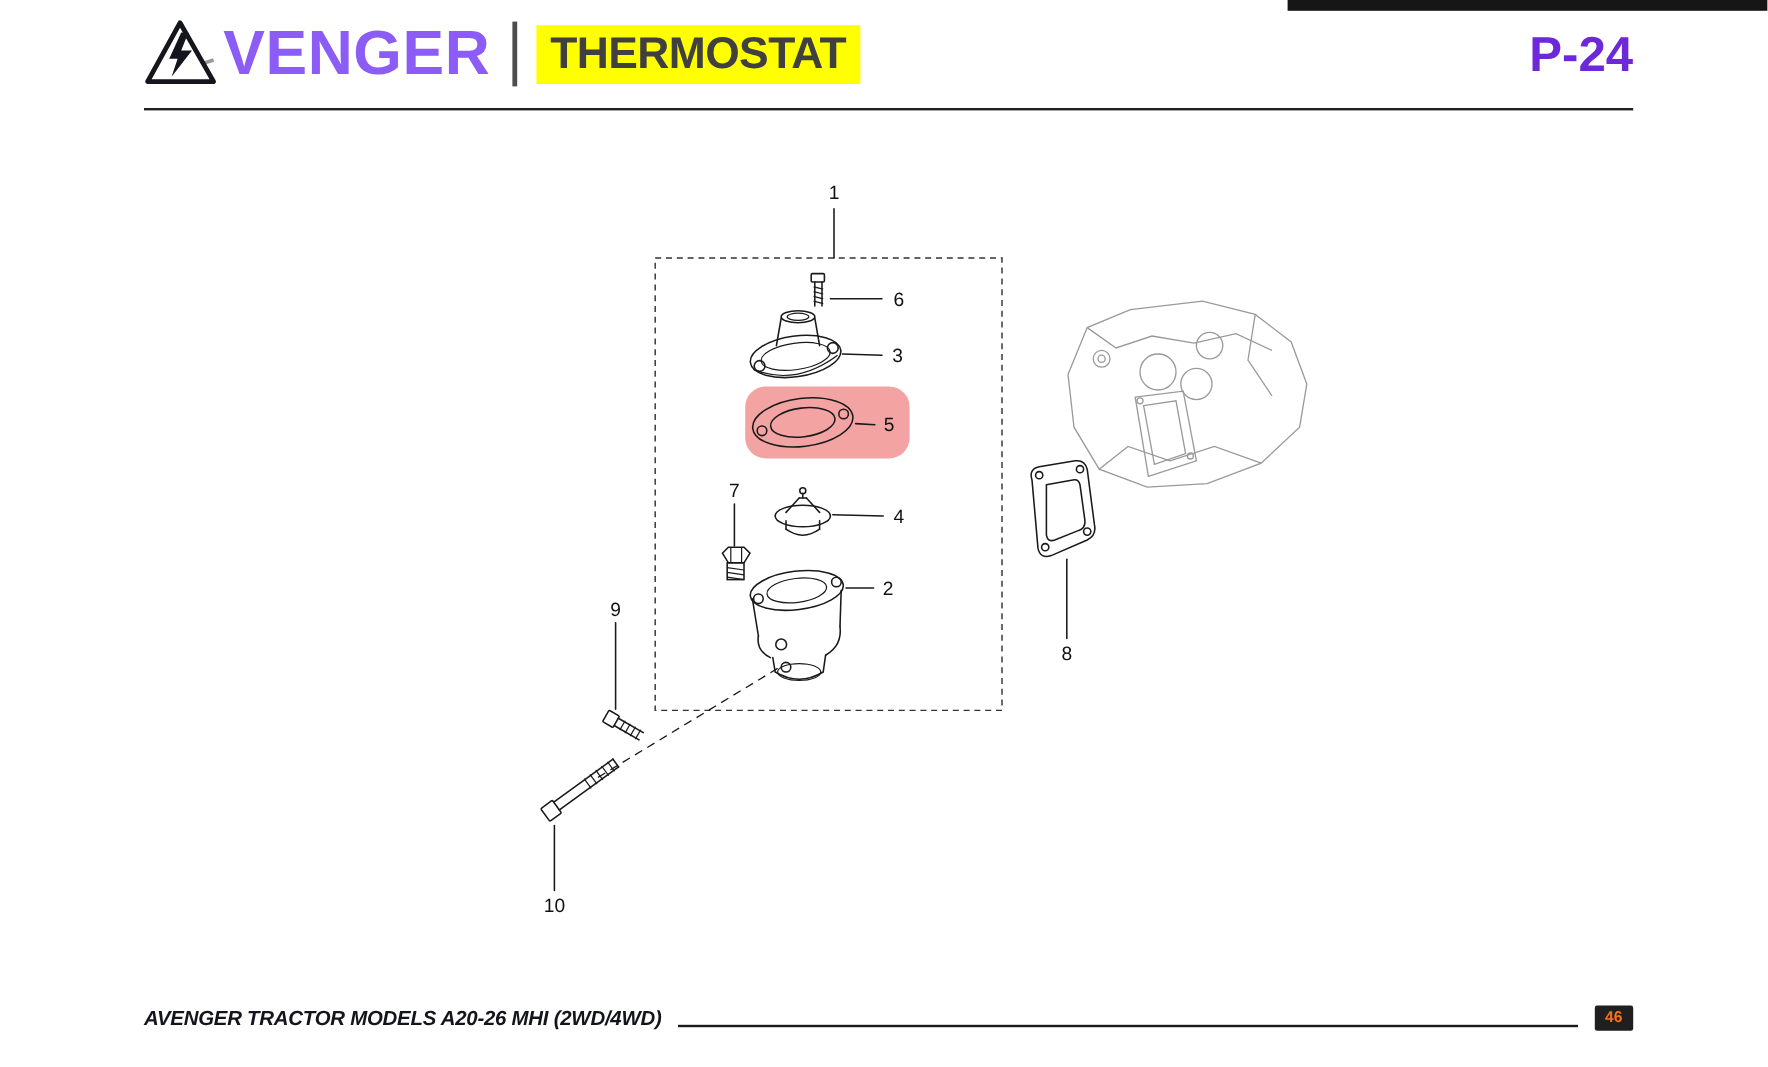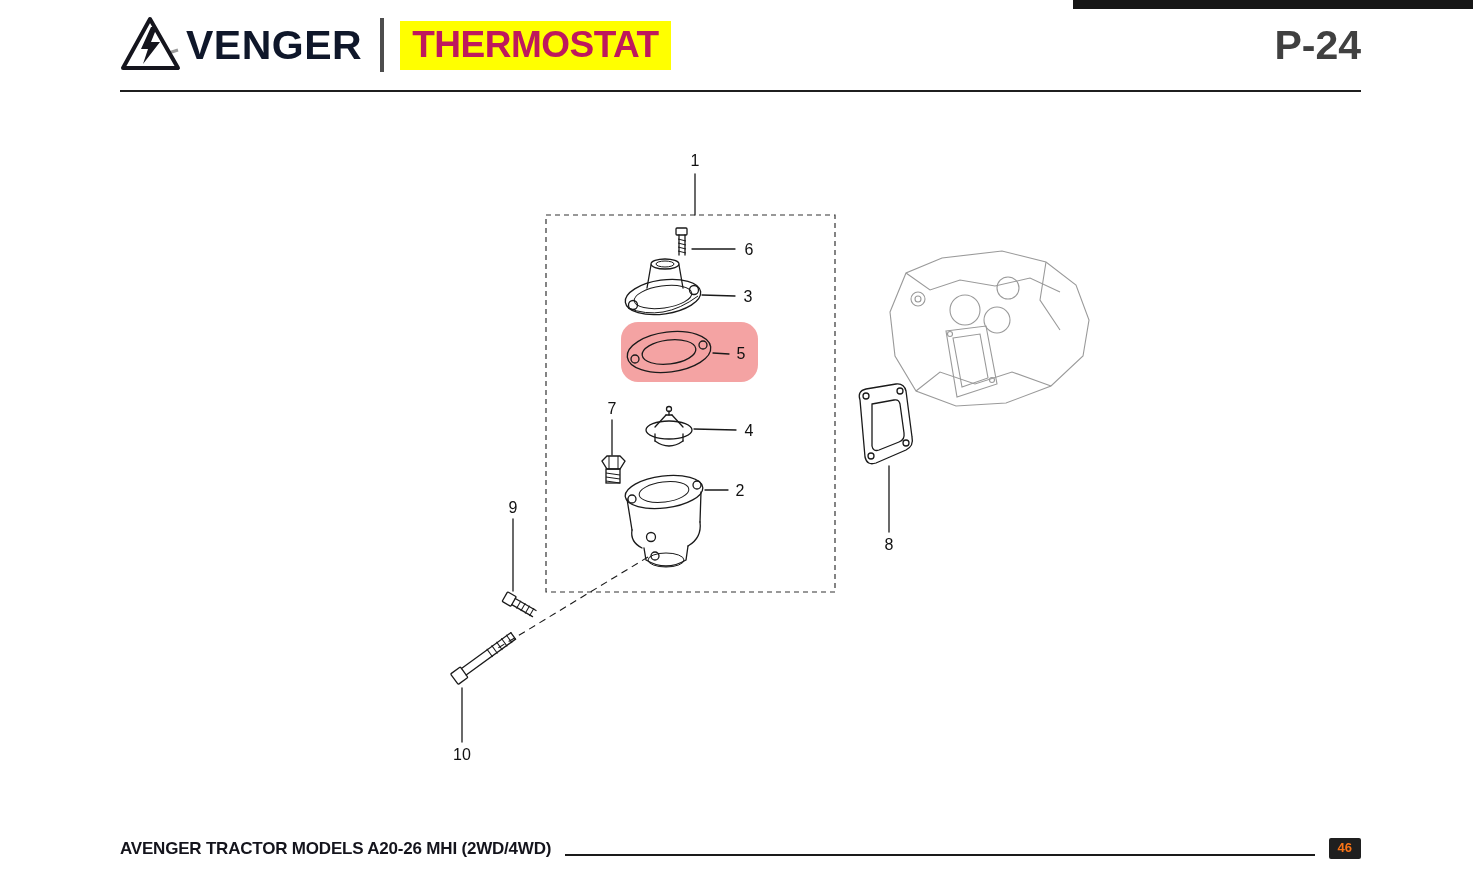--- a/index.html
+++ b/index.html
@@ -2,32 +2,32 @@
 <html><head>
 <meta charset="utf-8">
 <style>
   * { box-sizing: border-box; margin: 0; padding: 0; }
   html,body { width:1473px; height:889px; background:#ffffff; font-family:"Liberation Sans", sans-serif; position:relative; overflow:hidden; }
 
   .top-strip { position:absolute; top:0; right:0; width:400px; height:9px; background:#161616; }
 
   .header { position:absolute; top:14px; left:120px; right:112px; display:flex; align-items:center; height:62px; }
   .logo { display:flex; align-items:center; gap:4px; }
-  .logo-rest { font-size:41px; font-weight:800; color:#0f172a; letter-spacing:0.5px; line-height:1; }
+  .logo-rest { font-size:52px; font-weight:800; color:#8b5cf6; letter-spacing:0.5px; line-height:1; }
   .divider { width:4px; height:54px; background:#4d4d4d; margin:0 16px 0 18px; }
-  .page-title { background:#ffff00; color:#be185d; font-size:37px; font-weight:700; letter-spacing:-0.5px; padding:5px 12px 7px 12px; line-height:1; }
+  .page-title { background:#ffff00; color:#404040; font-size:37px; font-weight:700; letter-spacing:-0.5px; padding:5px 12px 7px 12px; line-height:1; }
   .spacer { flex:1; }
-  .page-ref { font-size:41px; font-weight:700; color:#404040; }
+  .page-ref { font-size:41px; font-weight:700; color:#6d28d9; }
 
   .header-rule { position:absolute; top:90px; left:120px; right:112px; border-top:2px solid #1f1f1f; }
 
   .diagram-wrap { position:absolute; inset:0; }
 
   .footer { position:absolute; left:120px; right:112px; top:838px; display:flex; align-items:flex-end; }
-  .footer-text { font-size:17px; font-weight:700; color:#14141c; white-space:nowrap; letter-spacing:-0.2px; }
+  .footer-text { font-size:17px; font-weight:700; color:#14141c; white-space:nowrap; letter-spacing:-0.2px;font-style:italic; }
   .footer-line { flex:1; border-bottom:2px solid #1a1a1a; margin:0 14px 3px 14px; height:1px; }
   .footer-badge { background:#1f1f1f; color:#f97316; font-size:13px; font-weight:700; padding:2px 9px 3px 9px; border-radius:2px; line-height:1.2; }
 
   .num { font-family:"Liberation Sans", sans-serif; font-size:16px; fill:#111; }
   .ln { stroke:#1a1a1a; stroke-width:1.3; fill:none; stroke-linecap:round; }
   .thin { stroke:#1a1a1a; stroke-width:1; fill:none; }
   .dashbox { stroke:#333; stroke-width:1.2; stroke-dasharray:5 4; fill:none; }
   .dashline { stroke:#1a1a1a; stroke-width:1.1; stroke-dasharray:7 5; fill:none; }
   .gray { stroke:#9a9a9a; stroke-width:1.1; fill:none; }
 </style>

